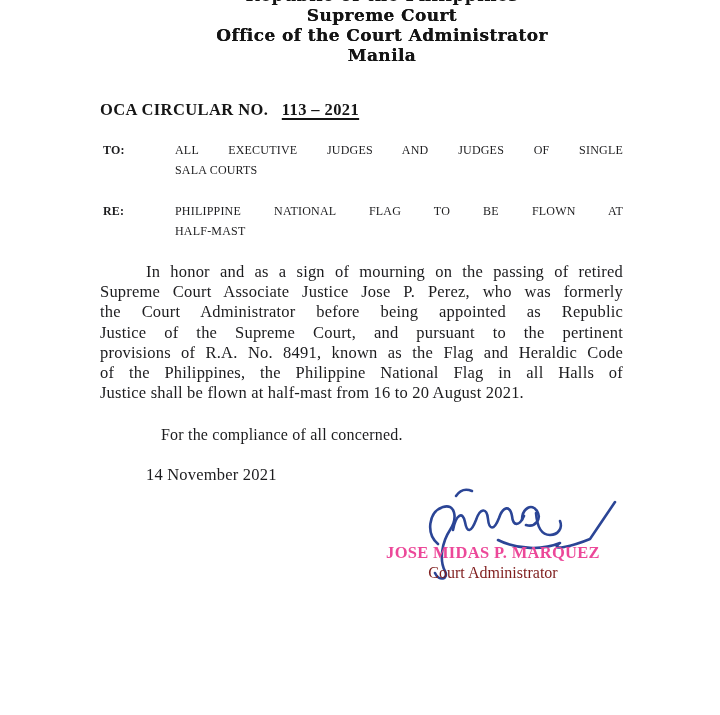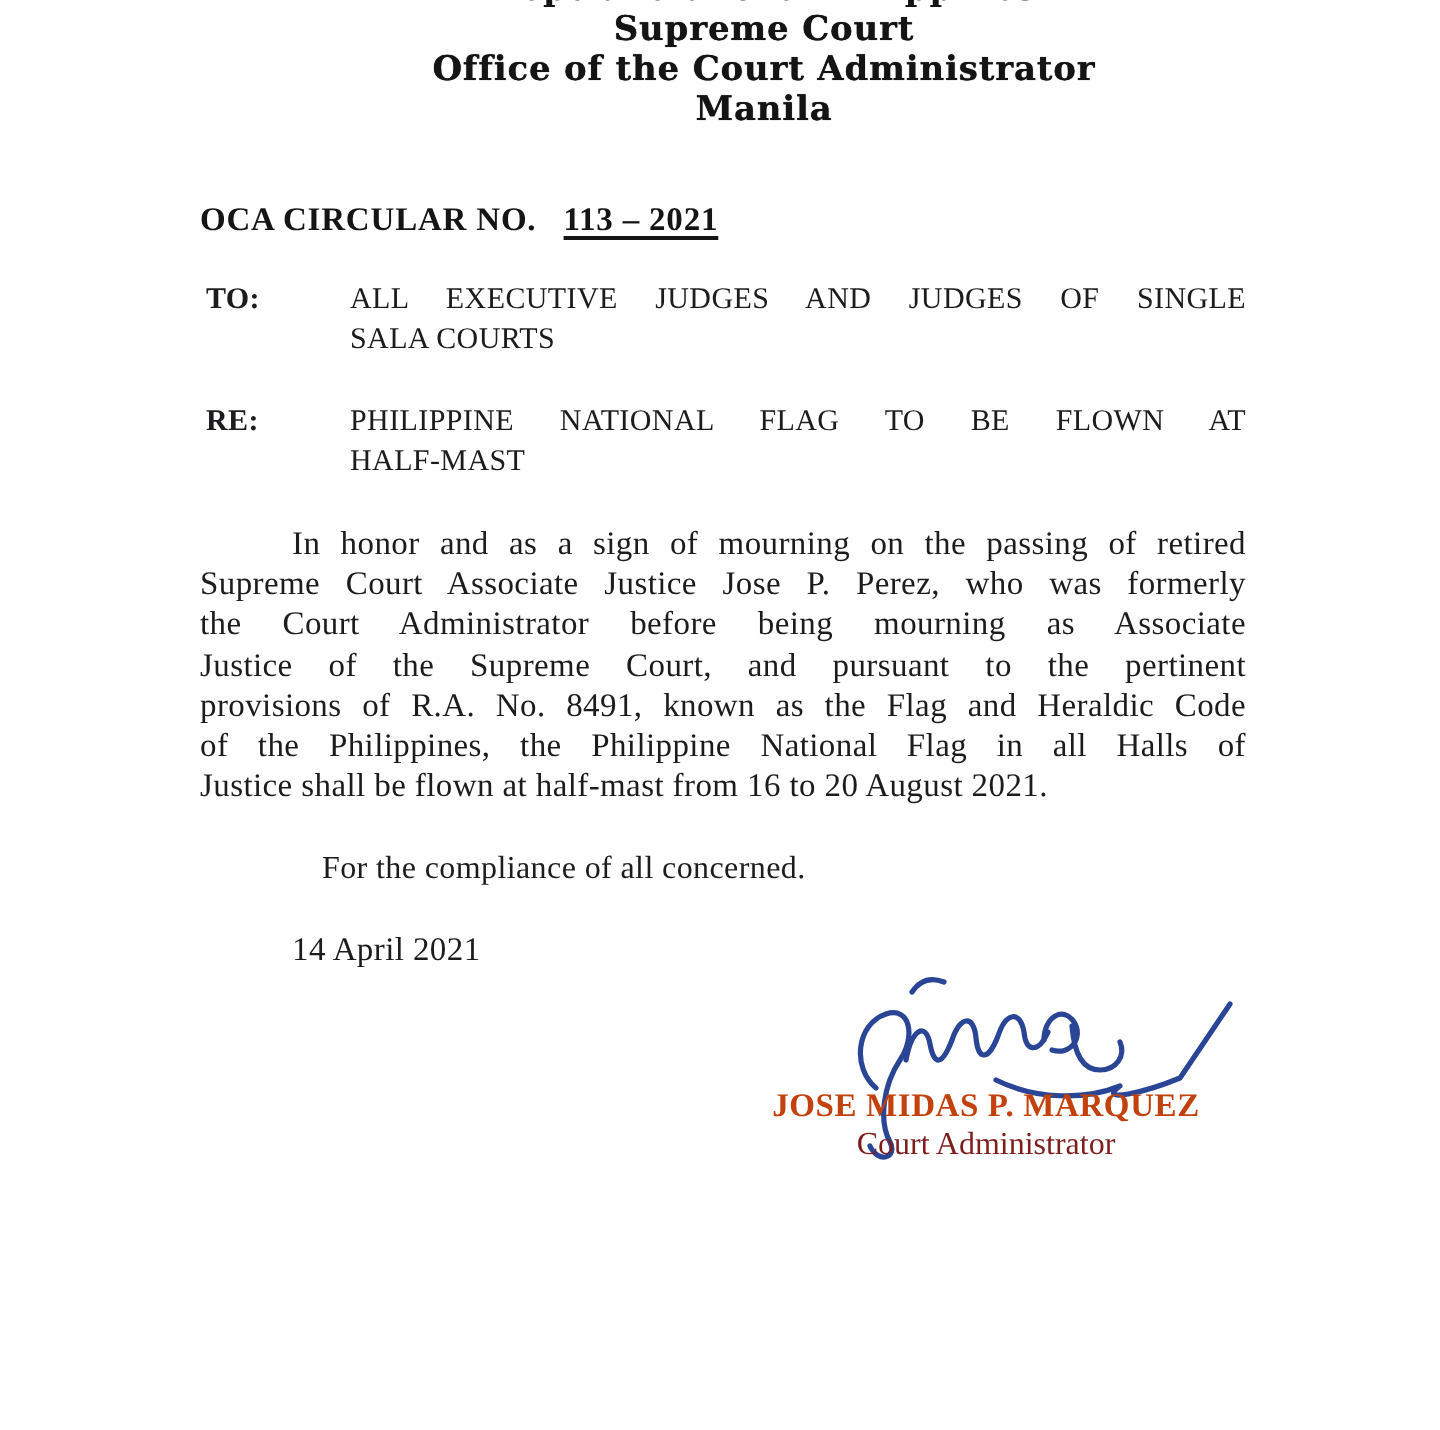--- a/index.html
+++ b/index.html
@@ -23,21 +23,21 @@
   .circular-title {
     position:absolute; top:100px; left:100px; width:510px; text-align:left;
     font-weight:bold; font-size:16.5px; letter-spacing:.4px; color:#151515;
   }
   .circular-no {
     text-decoration:underline; text-underline-offset:3px;
     text-decoration-thickness:1.5px;
   }
 
   
-  .addr-row { position:absolute; left:100px; width:523px; font-size:15px; line-height:19.5px; letter-spacing:.2px; }
+  .addr-row { position:absolute; left:100px; width:523px; font-size:12px; line-height:19.5px; letter-spacing:.2px; }
   .addr-row .lbl { position:absolute; left:3px; top:0; font-weight:bold; }
   .addr-row .content { margin-left:75px; }
   .row-to { top:141px; }
   .row-re { top:202px; }
   .jf { text-align:justify; text-align-last:justify; }
 
   
   .para { position:absolute; top:262px; left:100px; width:523px; font-size:16.5px; line-height:20.2px; letter-spacing:.2px; }
   .para .ln { text-align:justify; text-align-last:justify; }
   .para .ln.first { text-indent:46px; }
@@ -45,21 +45,21 @@
 
   .compliance { position:absolute; top:426px; left:146px; font-size:16px; letter-spacing:.2px;margin-left:15px; }
   .doc-date   { position:absolute; top:465px; left:146px; font-size:16.5px; letter-spacing:.2px; }
 
   
   .sig-svg { position:absolute; left:398px; top:482px; width:225px; height:105px; }
   .sig-svg path { fill:none; stroke:#2b4596; stroke-width:2.6; stroke-linecap:round; stroke-linejoin:round; }
   .signatory {
     position:absolute; top:543px; left:366px; width:254px; text-align:center;
   }
-  .signatory .name { font-weight:bold; font-size:16.5px; letter-spacing:.3px; color:#c2410c; }
+  .signatory .name { font-weight:bold; font-size:16.5px; letter-spacing:.3px; color:#ec4899; }
   .signatory .role { font-size:16px; margin-top:1px; color:#7f1d1d; }
 </style>
 </head>
 <body>
 
 <div class="page">
 
   <div class="letterhead">
     <div class="clip-line">
       <span>Republic of the Philippines</span>
@@ -87,29 +87,29 @@
     <span class="lbl">RE:</span>
     <div class="content">
       <div class="jf">PHILIPPINE NATIONAL FLAG TO BE FLOWN AT</div>
       <div>HALF-MAST</div>
     </div>
   </div>
 
   <div class="para">
     <div class="ln first">In honor and as a sign of mourning on the passing of retired</div>
     <div class="ln">Supreme Court Associate Justice Jose P. Perez, who was formerly</div>
-    <div class="ln">the Court Administrator before being mourning as Associate</div>
+    <div class="ln">the Court Administrator before being appointed as Republic</div>
     <div class="ln">Justice of the Supreme Court, and pursuant to the pertinent</div>
     <div class="ln">provisions of R.A. No. 8491, known as the Flag and Heraldic Code</div>
     <div class="ln">of the Philippines, the Philippine National Flag in all Halls of</div>
     <div class="ln last">Justice shall be flown at half-mast from 16 to 20 August 2021.</div>
   </div>
 
   <div class="compliance">For the compliance of all concerned.</div>
-  <div class="doc-date">14 April 2021</div>
+  <div class="doc-date">14 November 2021</div>
 
   <svg class="sig-svg" viewBox="0 0 225 105" aria-hidden="true">
 
     <path d="M 58,14 Q 64,5 74,9"></path>
 
     <path d="M 40,62 C 28,52 30,30 45,25 C 57,21 60,36 52,48 C 44,60 41,78 47,89 C 51,97 41,100 37,91"></path>
 
     <path d="M 55,48 C 58,32 65,29 67,40 C 69,51 73,51 78,38 C 82,26 89,25 90,37 C 91,48 96,49 101,36 C 105,24 112,23 114,34 C 115,44 121,45 126,34"></path>
     <path d="M 124,38 C 124,26 134,21 139,29 C 144,37 137,46 128,43"></path>
     <path d="M 138,31 C 139,44 143,53 152,53 C 160,53 165,46 162,39"></path>

